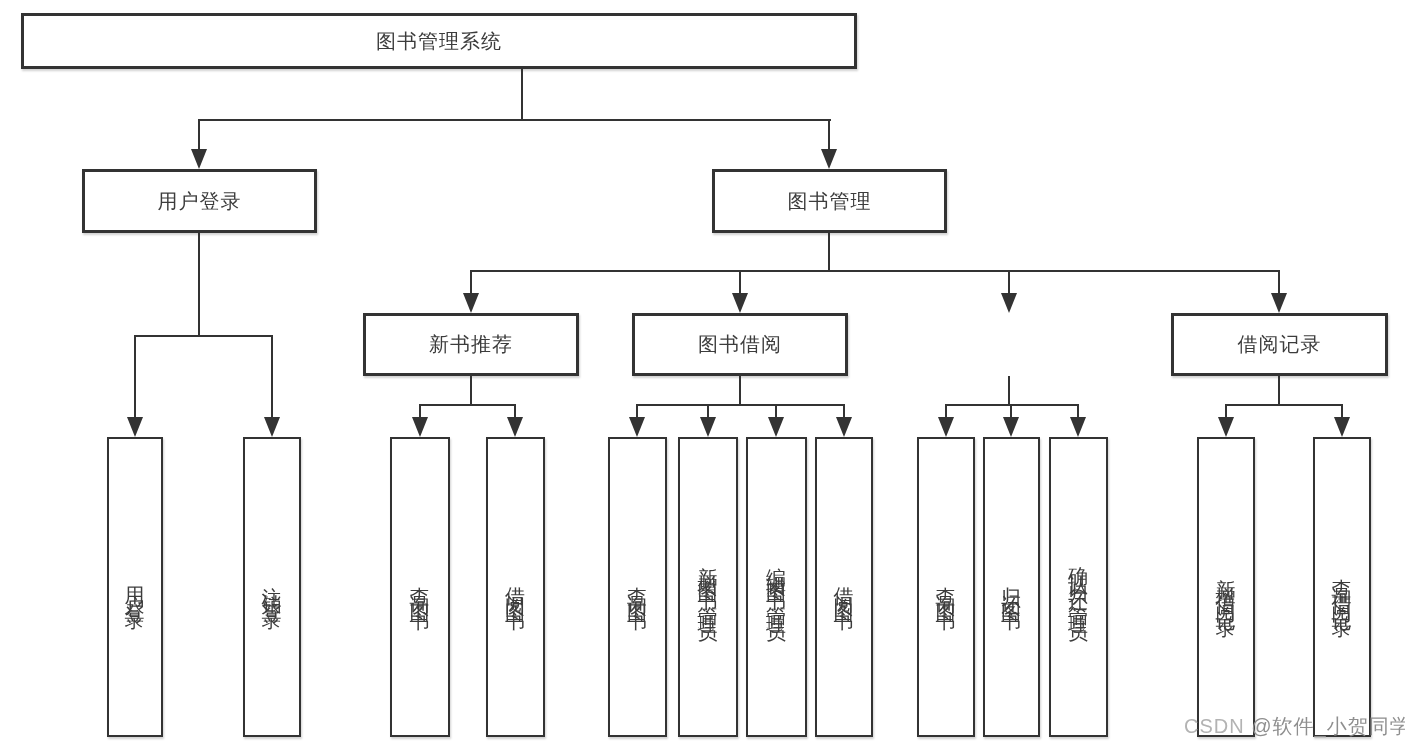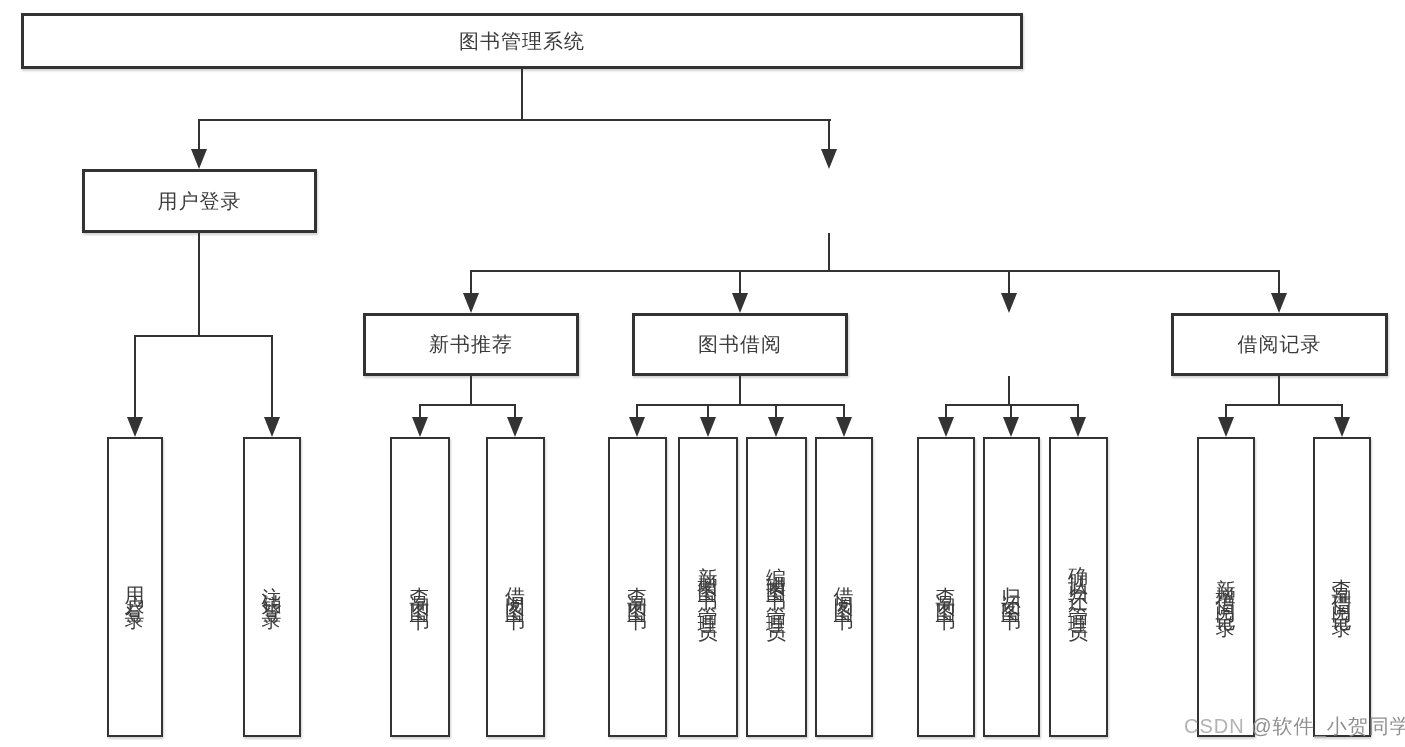--- a/index.html
+++ b/index.html
@@ -58,26 +58,29 @@
     letter-spacing: 1px;
   }
   .watermark .brand { color: #b3b3b3; }
   .watermark .handle { color: #8f8f8f; }
 </style>
 </head>
 <body>
 
 <div class="stage">
 
-  <div class="node h" style="left:21px; top:13px; width:1002px; height:56px;">
+  <div class="node h" style="left:21px; top:13px; width:836px; height:56px;">
     <span>图书管理系统</span>
   </div>
 
   <div class="node h" style="left:82px; top:169px; width:235px; height:64px;">
     <span>用户登录</span>
+  </div>
+  <div class="node h" style="left:712px; top:169px; width:235px; height:64px;">
+    <span>图书管理</span>
   </div>
 
   <div class="node h" style="left:632px; top:313px; width:216px; height:63px;">
     <span>图书借阅</span>
   </div>
   <div class="node h" style="left:363px; top:313px; width:216px; height:63px;">
     <span>新书推荐</span>
   </div>
   <div class="node h" style="left:1171px; top:313px; width:217px; height:63px;">
     <span>借阅记录</span>

